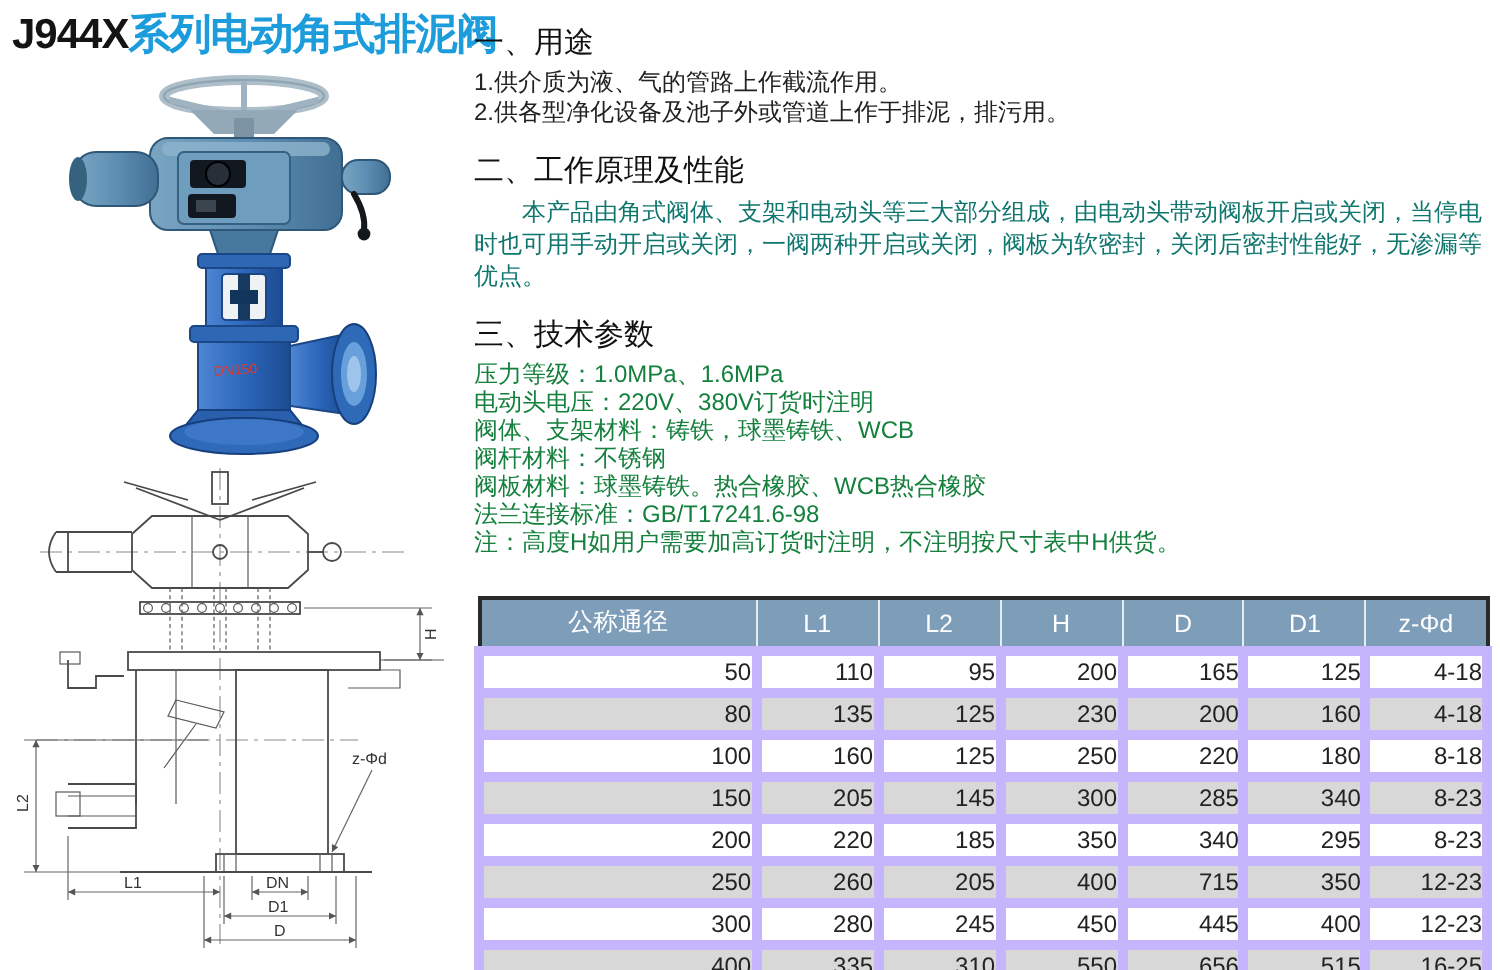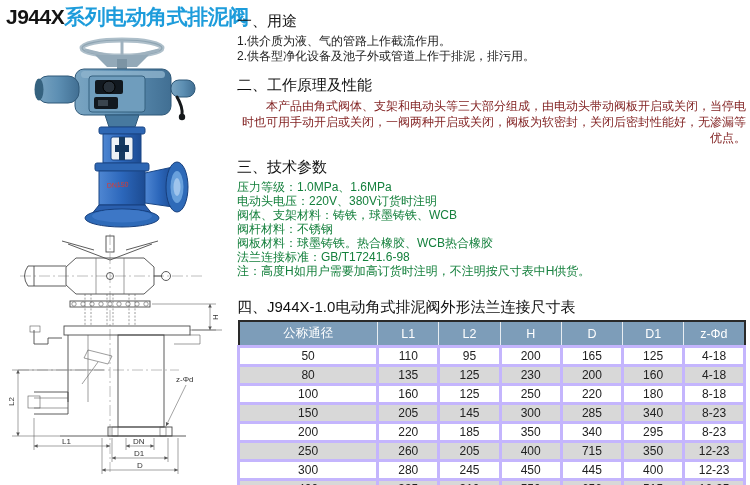--- a/index.html
+++ b/index.html
@@ -20,29 +20,29 @@
   .cl{stroke:#8a8a8a;stroke-width:0.55;stroke-dasharray:11 3 2 3;fill:none;}
   .dim{stroke:#666;stroke-width:0.6;fill:none;}
   .dimt{font-size:8px;fill:#333;}
 
   
   .content{position:absolute;left:237px;top:12px;width:509px;}
   h2.sec{font-size:15px;font-weight:normal;margin:0 0 3px 0;color:#111;}
   .sec-block{margin-bottom:12px;}
   .body-text,.body-text div{font-size:12px;line-height:15px;color:#222;}
   .param-lines div{font-size:12px;line-height:14px;color:#15803d;}
-  p.indent{margin:0;font-size:12px;line-height:16px;color:#7f1d1d;text-indent:2em;text-align:right;}
+  p.indent{margin:0;font-size:12px;line-height:16px;color:#0f766e;text-indent:2em;}
   .sec-params{margin-bottom:20px;}
 
   
   table.dims{width:100%;border-collapse:collapse;border:2px solid #2a2a2a;
              table-layout:fixed;font-size:12px;margin-top:2px;}
   table.dims thead th{background:#7d9db9;color:#fff;font-weight:normal;height:21px;
              border:1px solid #e7edf2;border-top:none;font-size:12.5px;}
-  table.dims tbody td{border:3px solid #c4b5fd;text-align:center;height:16px;
+  table.dims tbody td{border:5px solid #c4b5fd;text-align:right;height:16px;
              padding:0;color:#222;background:#fff;}
   table.dims tbody tr:nth-child(even) td{background:#d8d8d8;}
 </style>
 </head>
 <body>
 
 <div class="canvas">
 
   <h1 class="title"><span class="t-model">J944X</span><span class="t-series">系列电动角式排泥阀</span></h1>
 
@@ -228,21 +228,20 @@
           <div>电动头电压：220V、380V订货时注明</div>
           <div>阀体、支架材料：铸铁，球墨铸铁、WCB</div>
           <div>阀杆材料：不锈钢</div>
           <div>阀板材料：球墨铸铁。热合橡胶、WCB热合橡胶</div>
           <div>法兰连接标准：GB/T17241.6-98</div>
           <div>注：高度H如用户需要加高订货时注明，不注明按尺寸表中H供货。</div>
         </div>
     </section>
 
     <section>
-      <h2 class="sec">四、J944X-1.0电动角式排泥阀外形法兰连接尺寸表</h2>
       <table class="dims">
         <colgroup>
           <col style="width:27.5%">
             <col style="width:12.1%">
             <col style="width:12.1%">
           <col style="width:12.1%">
             <col style="width:12.1%">
             <col style="width:12.1%">
             <col style="width:12%">
         </colgroup>

